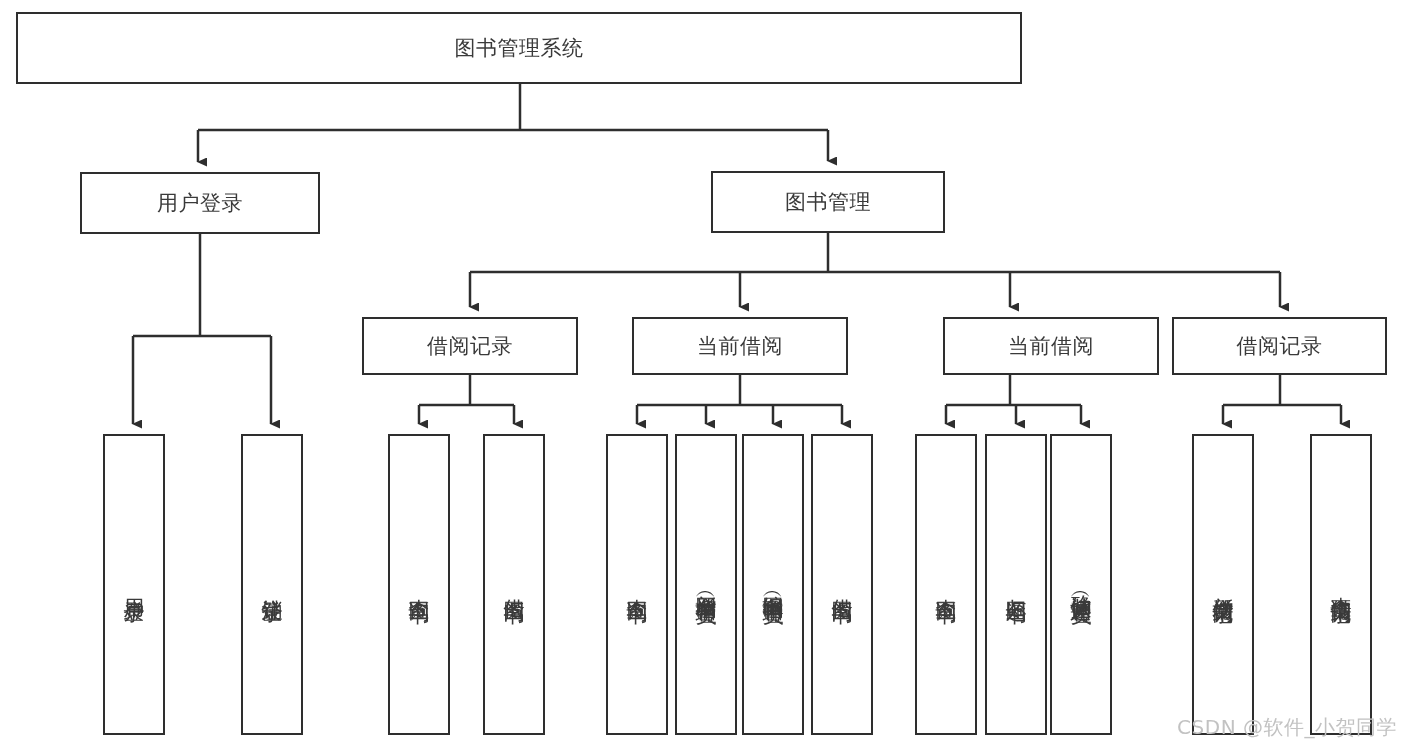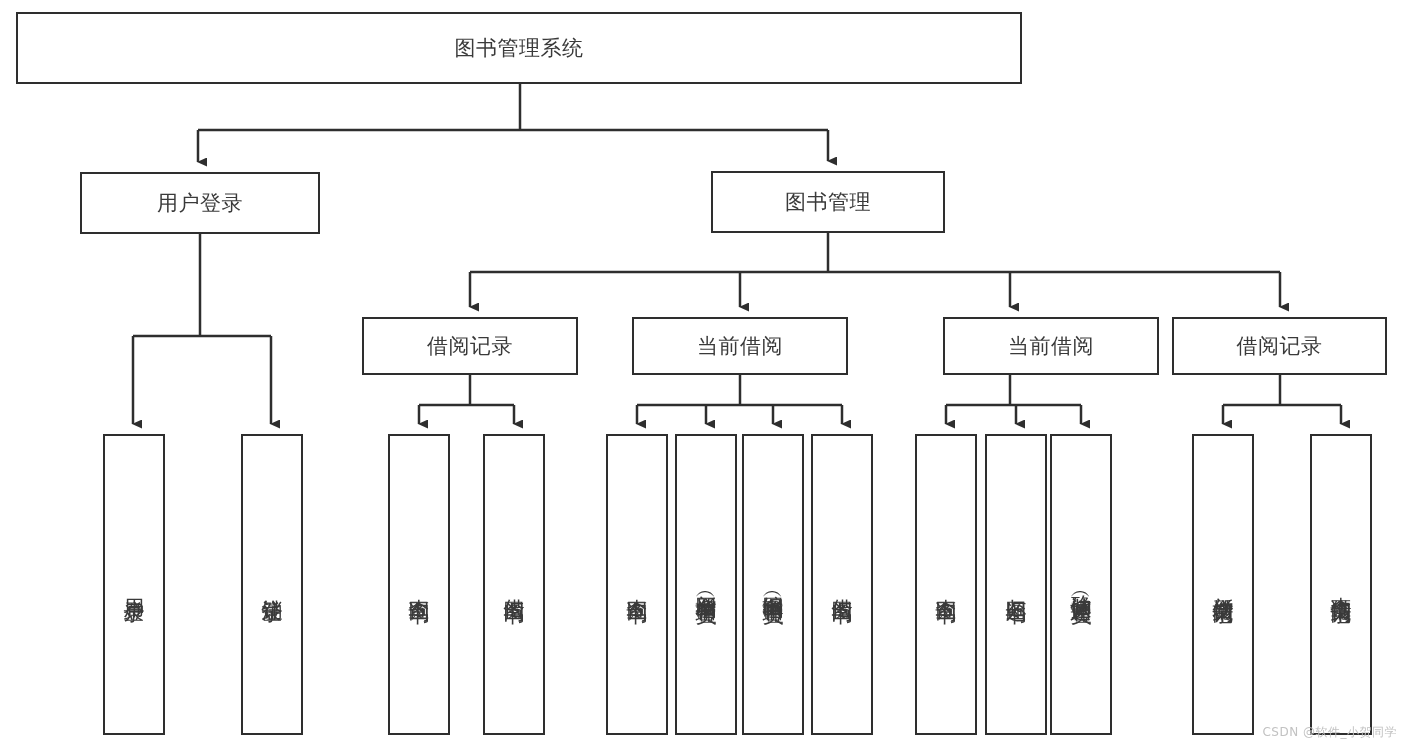--- a/index.html
+++ b/index.html
@@ -49,21 +49,21 @@
   .node.v .vtext {
     writing-mode: vertical-rl;
     text-orientation: upright;
     display: block;
     text-align: center;
   }
   .watermark {
     position: absolute;
     right: 8px;
     bottom: 6px;
-    font-size: 12px;
+    font-size: 20px;
     color: #c2c2c2;
     letter-spacing: 0.5px;
     white-space: nowrap;
     user-select: none;
   }
 </style>
 </head>
 <body>
 
 <div id="canvas">

